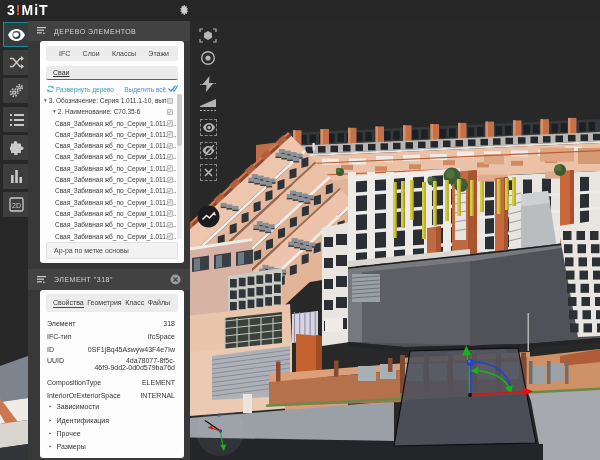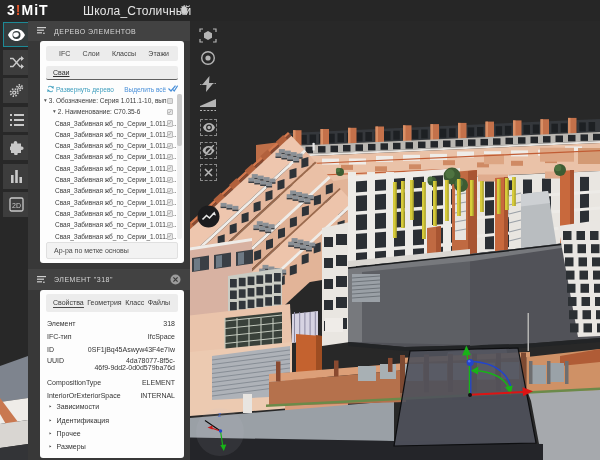--- a/index.html
+++ b/index.html
@@ -614,21 +614,20 @@
 <line x1="220.5" y1="431.0" x2="205.0" y2="420.5" stroke="#0a0a0a" stroke-width="1.1"></line>
 <line x1="220.5" y1="431.0" x2="212.0" y2="428.2" stroke="#cc1818" stroke-width="1.2"></line>
 <polygon points="207.5,427.5 212.5,425.5 212.5,429.5" fill="#cc1818"></polygon>
 <line x1="220.5" y1="431.0" x2="222.8" y2="446.0" stroke="#18b318" stroke-width="1.2"></line>
 <polygon points="223.8,451.0 220.3,445.0 226.3,444.5" fill="#18b318"></polygon>
 <circle cx="220.5" cy="431.0" r="1.7" fill="#2244cc"></circle>
 <text x="218" y="417" font-size="6.5" fill="#4a6cd4" font-family="Liberation Sans">z</text>
 </svg>
 <div id="topbar">
  <div id="logo">3<span class="o">!</span>MiT</div>
- <div id="title">Школа_Столичный</div>
  <svg style="position:absolute;left:179px;top:5px" width="10" height="10" viewBox="0 0 12 12">
       <path fill="#cfcfcf" d="M6 3.6a2.4 2.4 0 1 0 0 4.8 2.4 2.4 0 0 0 0-4.8zm0 3.6a1.2 1.2 0 1 1 0-2.4 1.2 1.2 0 0 1 0 2.4zM10.7 6.8l-1.2-.2a3.6 3.6 0 0 0 0-1.2l1.2-.2V4l-1.3.1a3.6 3.6 0 0 0-.6-1l.8-1-.8-.8-1 .8a3.6 3.6 0 0 0-1-.6L6.9 0H5.7l-.1 1.3a3.6 3.6 0 0 0-1 .6l-1-.8-.9.9.8 1a3.6 3.6 0 0 0-.6 1L1.6 4v1.2l1.2.2a3.6 3.6 0 0 0 0 1.2l-1.2.2V8l1.3-.1a3.6 3.6 0 0 0 .6 1l-.8 1 .8.8 1-.8a3.6 3.6 0 0 0 1 .6l.2 1.5h1.2l.2-1.5a3.6 3.6 0 0 0 1-.6l1 .8.8-.8-.8-1a3.6 3.6 0 0 0 .6-1l1.3.1z"></path>
     </svg>
 </div>
 <div id="sidebar">
  <div class="sbtn act" style="top:1px;height:25px">
   <svg width="17" height="12" viewBox="0 0 17 12">
         <path fill="#fff" d="M8.5 0C4.8 0 1.6 2.3 0 6c1.6 3.7 4.8 6 8.5 6S15.4 9.7 17 6c-1.6-3.7-4.8-6-8.5-6zm0 10A4 4 0 1 1 8.5 2a4 4 0 0 1 0 8zm0-6.4A2.4 2.4 0 1 0 8.5 8a2.4 2.4 0 0 0 0-4.8z"></path>
       </svg>
  </div>

